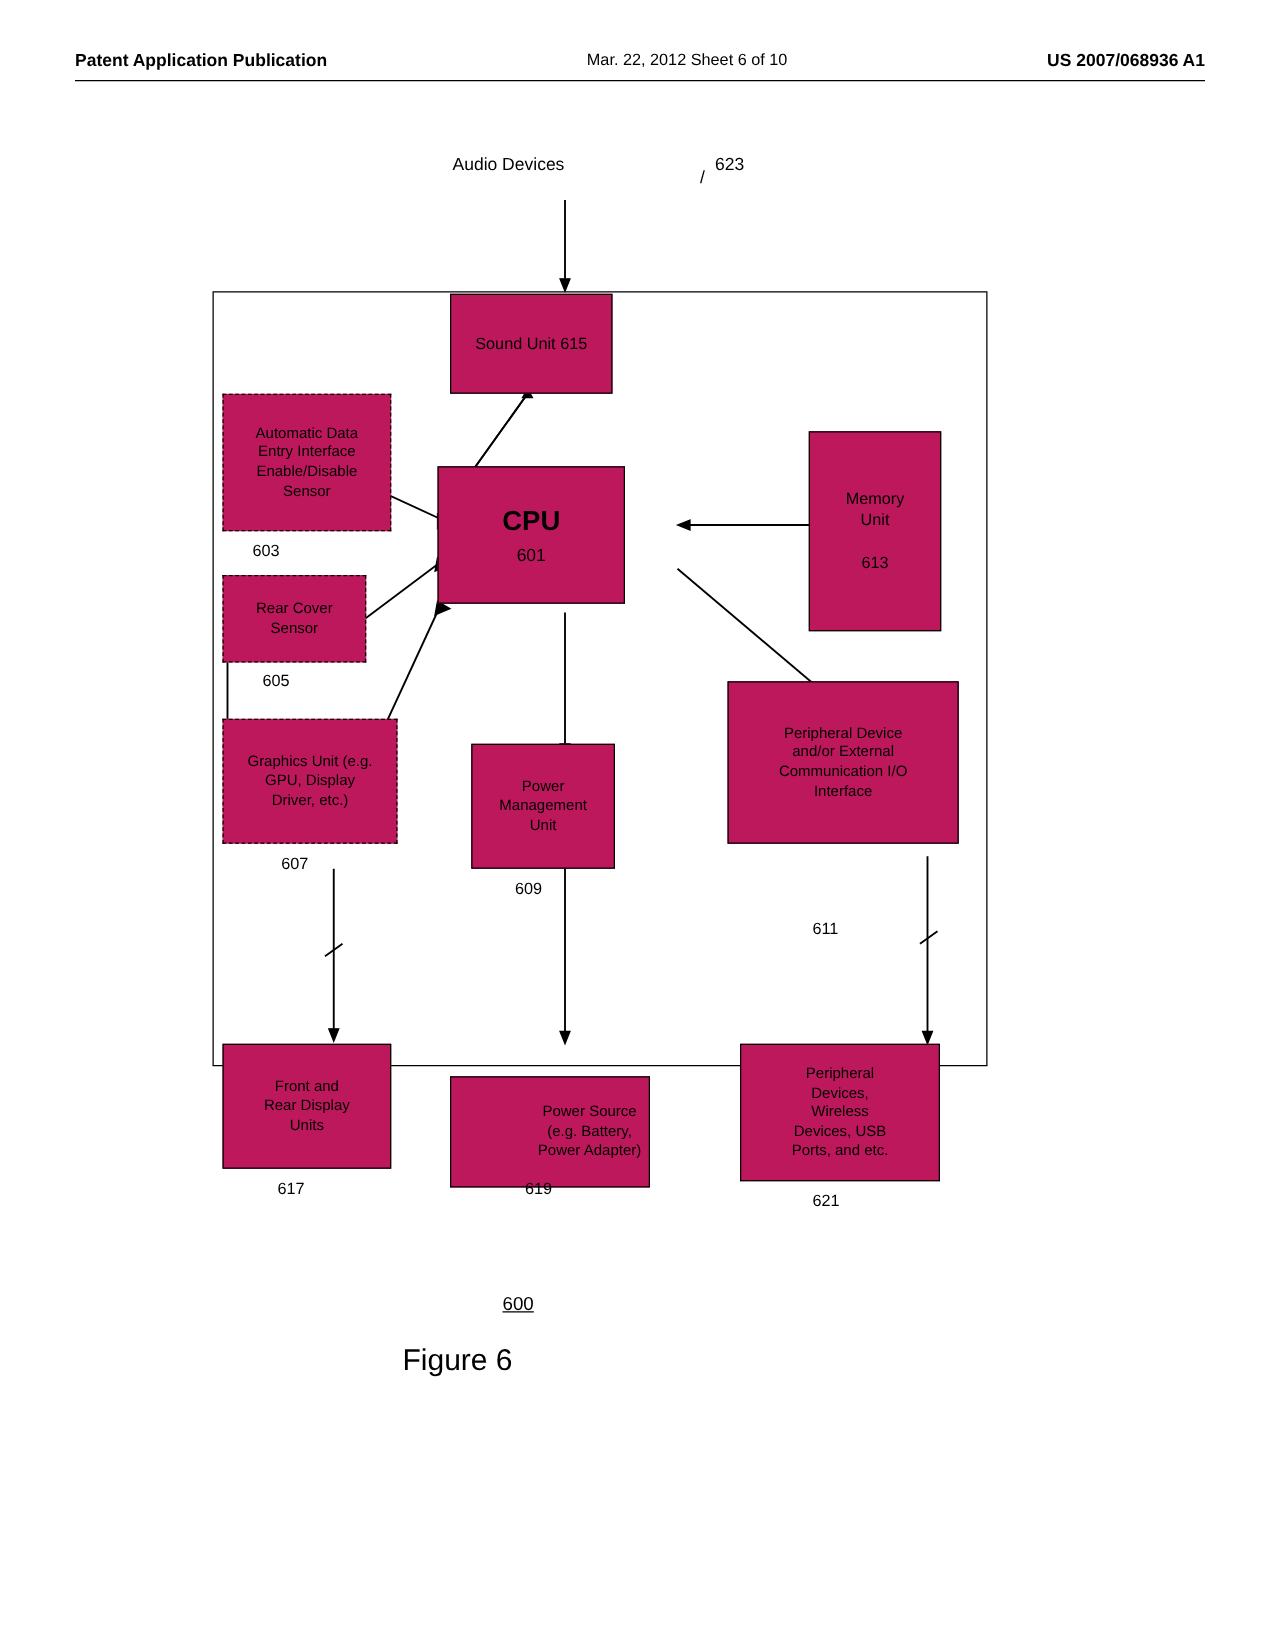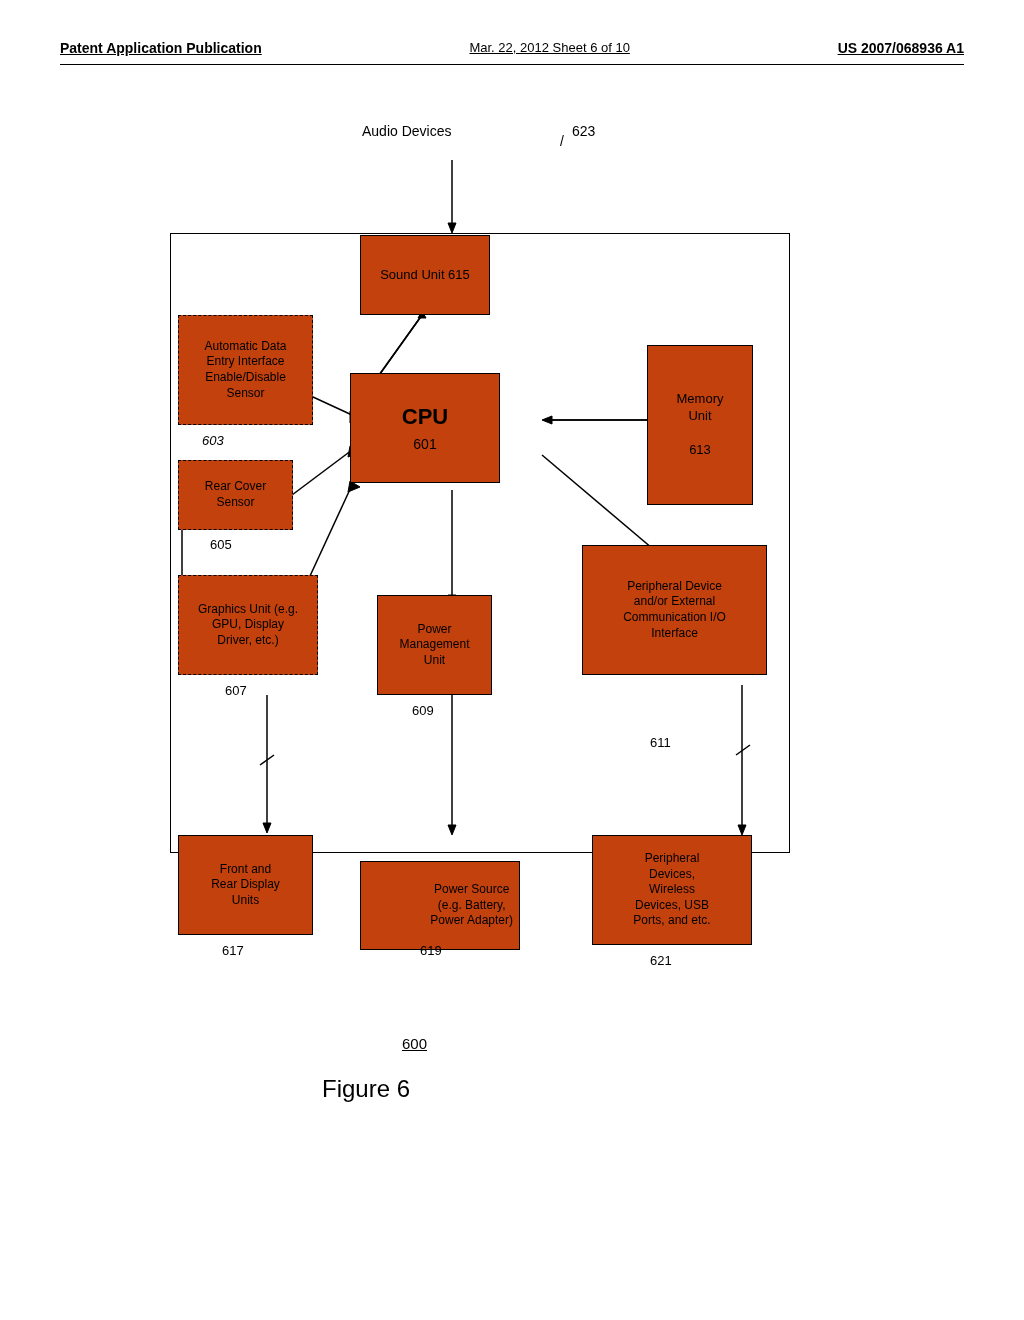--- a/index.html
+++ b/index.html
@@ -19,21 +19,20 @@
       position: relative;
     }
 
     .header {
       display: flex;
       justify-content: space-between;
       align-items: flex-start;
       border-bottom: 1px solid #000;
       padding-bottom: 8px;
       margin-bottom: 40px;
-      text-decoration: underline;
     }
 
     .header-left {
       font-size: 14px;
       font-weight: bold;
       font-family: Arial, sans-serif;
     }
 
     .header-center {
       font-size: 13px;
@@ -50,21 +49,21 @@
     .diagram-area {
       position: relative;
       width: 860px;
       height: 1050px;
       margin: 0 auto;
     }
 
     .box {
       position: absolute;
       border: 1.5px solid #000;
-      background: #c2410c;
+      background: #be185d;
       display: flex;
       flex-direction: column;
       align-items: center;
       justify-content: center;
       text-align: center;
       font-family: Arial, sans-serif;
       font-size: 13px;
       line-height: 1.3;
       padding: 6px;
     }
@@ -194,21 +193,21 @@
       <span style="font-size:14px; font-weight:normal; margin-top:4px;">601</span>
     </div>
 
     <div class="box" style="left:565px; top:240px; width:106px; height:160px;">
       <span>Memory<br>Unit<br><br>613</span>
     </div>
 
     <div class="box dashed" style="left:96px; top:210px; width:135px; height:110px; font-size:12px;">
       <span>Automatic Data<br>Entry Interface<br>Enable/Disable<br>Sensor</span>
     </div>
-    <div class="label" style="top:328px; left:120px; font-size:13px;font-style:italic;">603</div>
+    <div class="label" style="top:328px; left:120px; font-size:13px;">603</div>
 
     <div class="box dashed" style="left:96px; top:355px; width:115px; height:70px; font-size:12px;">
       <span>Rear Cover<br>Sensor</span>
     </div>
     <div class="label" style="top:432px; left:128px; font-size:13px;">605</div>
 
     <div class="box dashed" style="left:96px; top:470px; width:140px; height:100px; font-size:12px;">
       <span>Graphics Unit (e.g.<br>GPU, Display<br>Driver, etc.)</span>
     </div>
     <div class="label" style="top:578px; left:143px; font-size:13px;">607</div>

